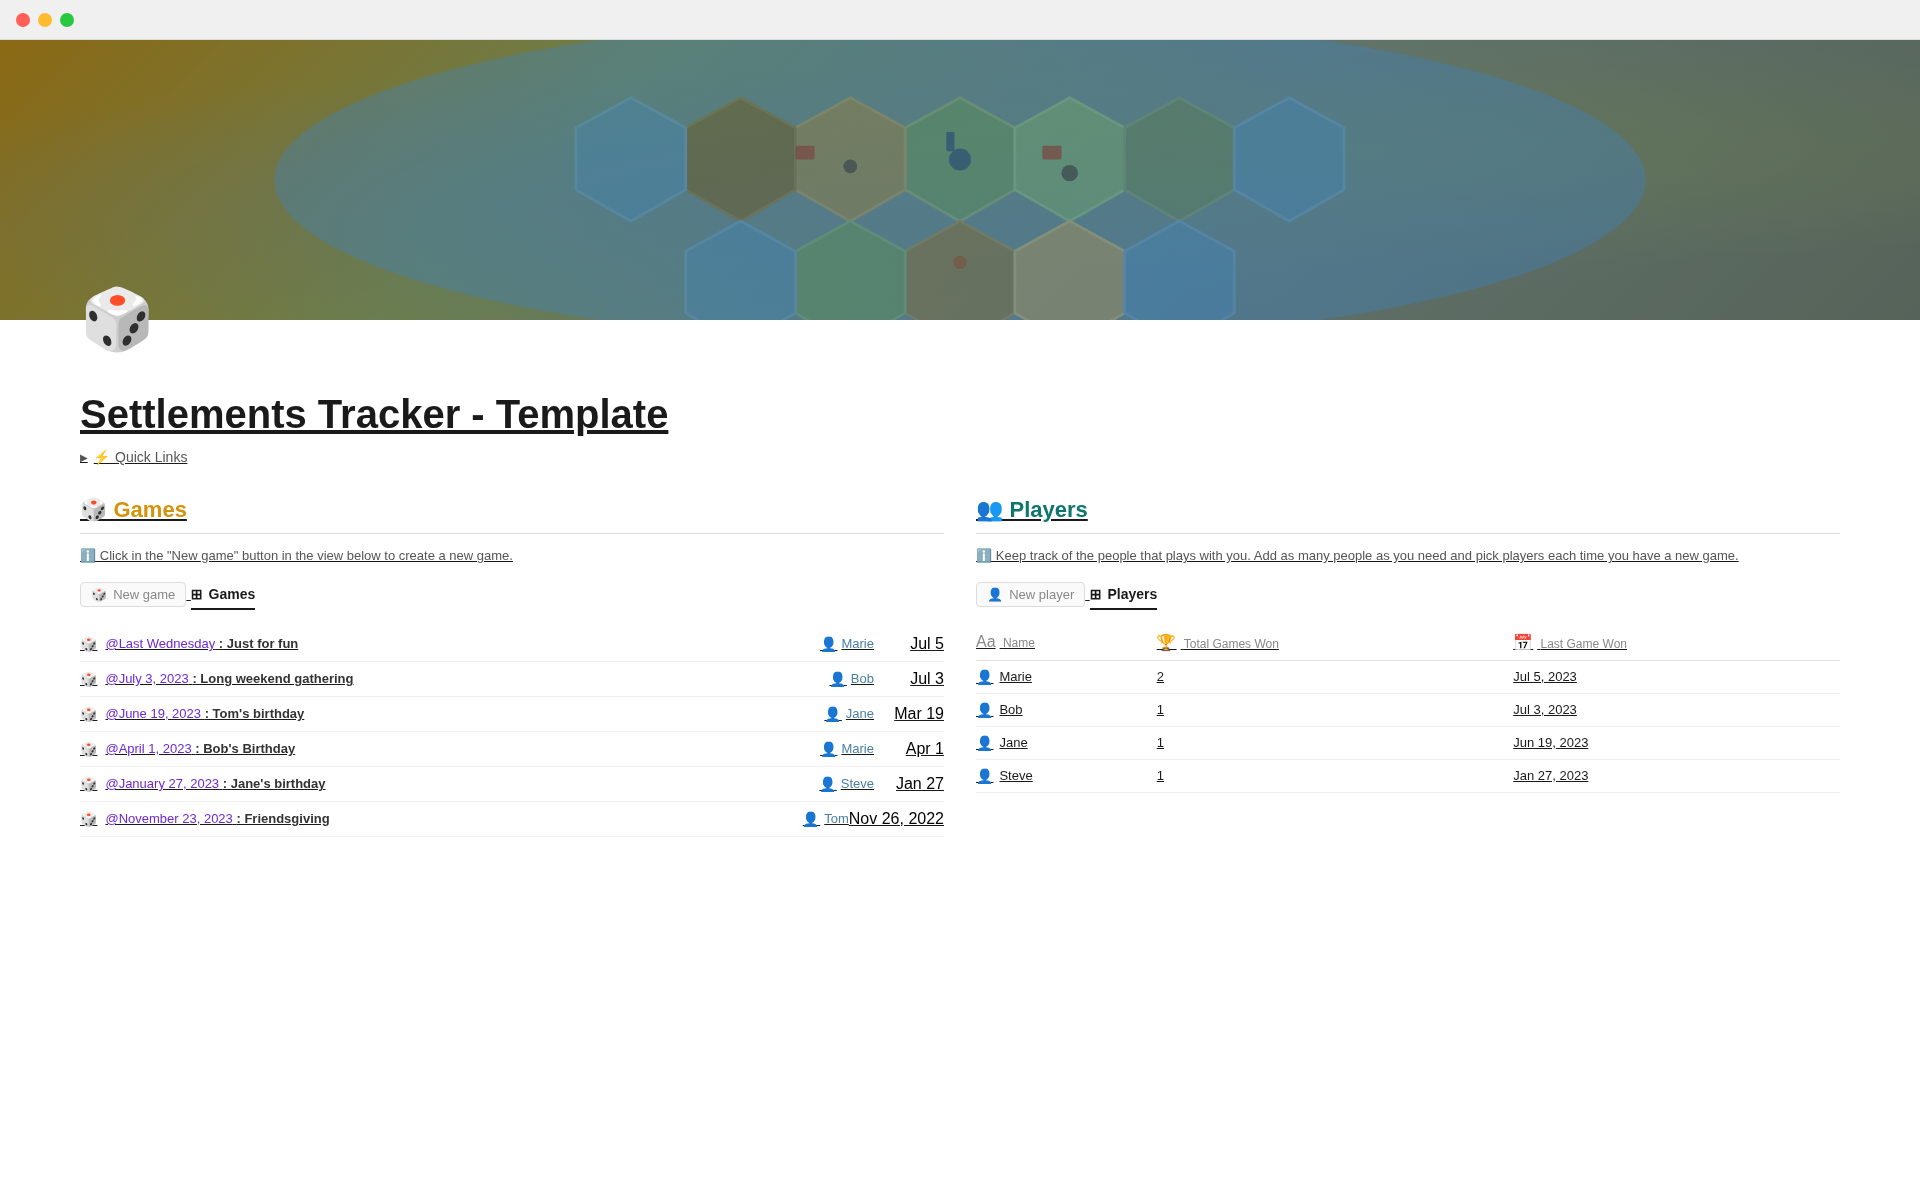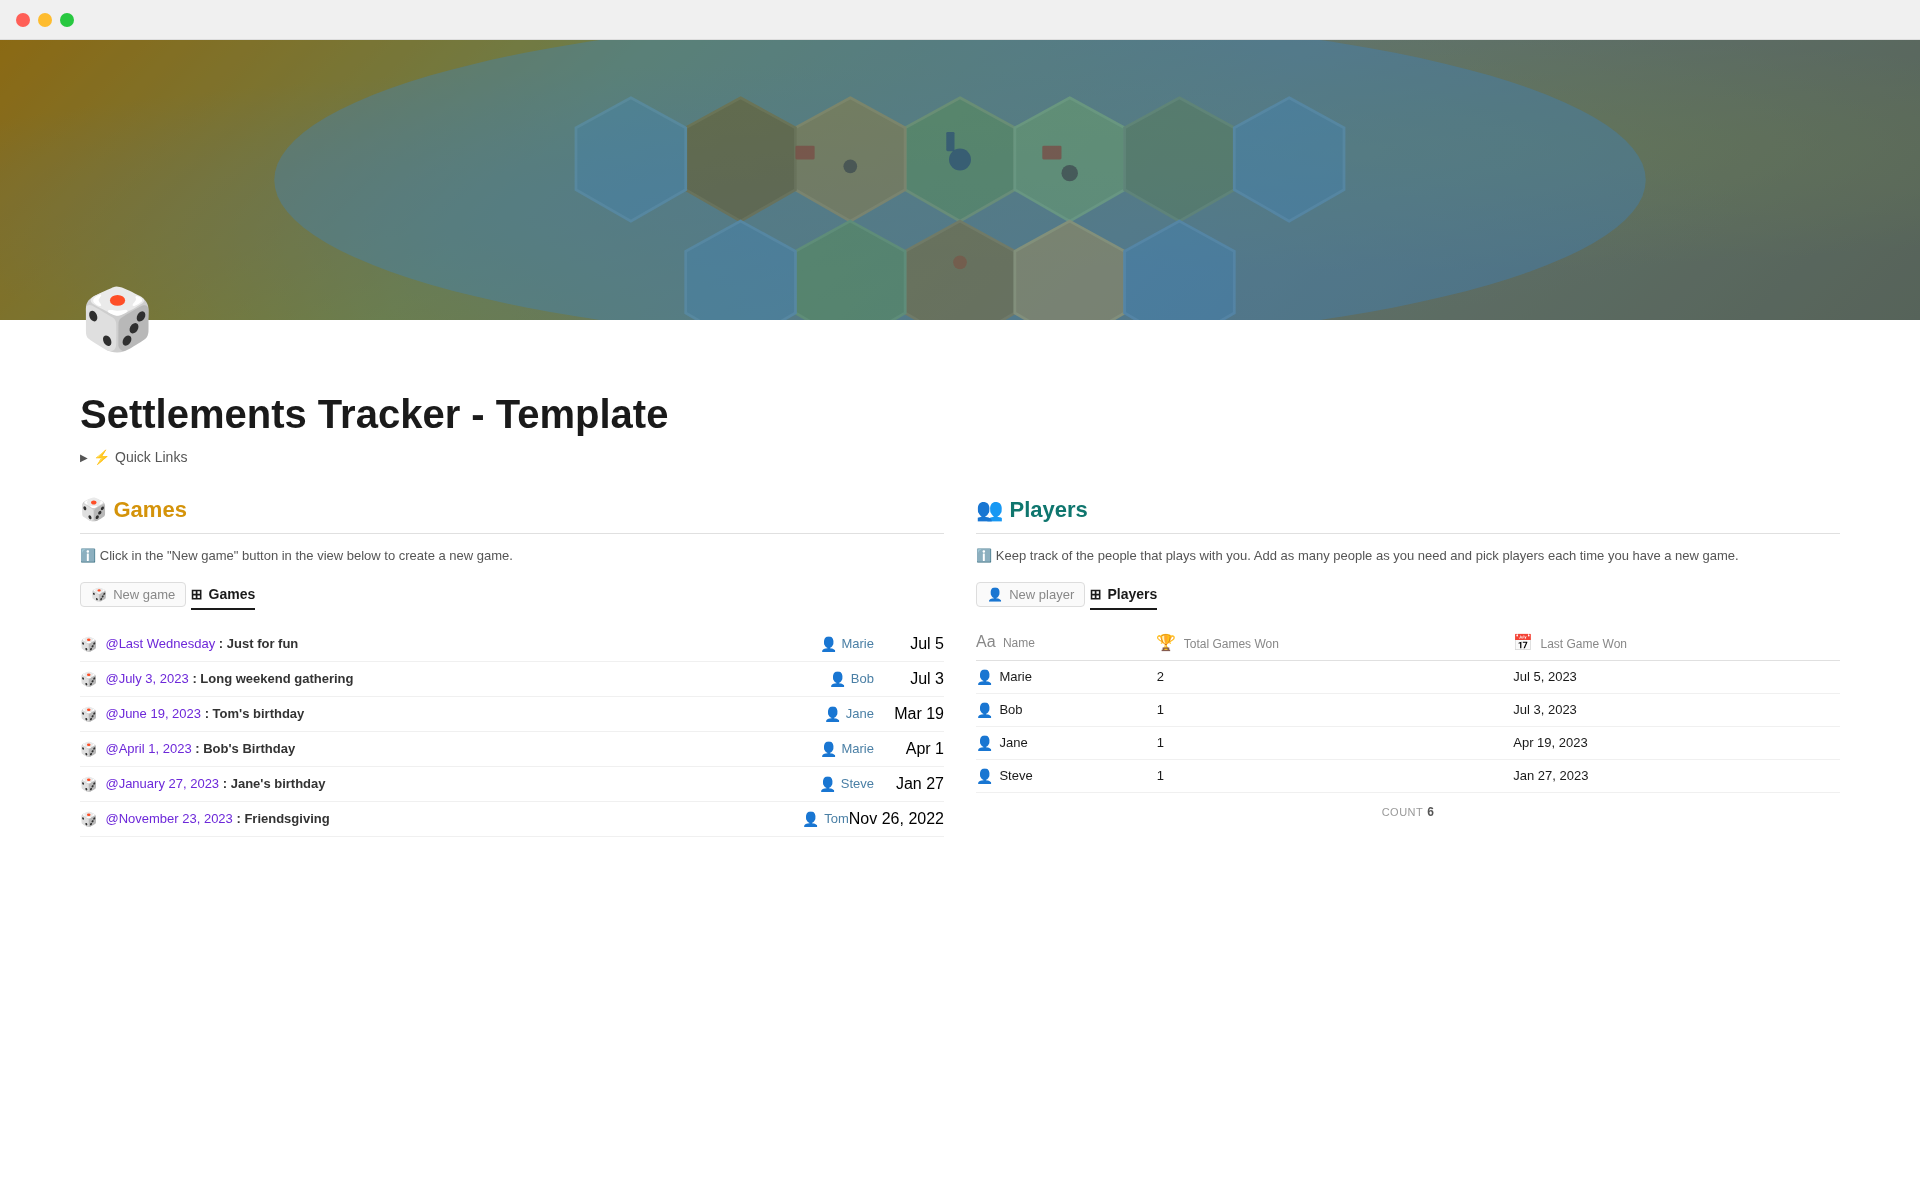--- a/index.html
+++ b/index.html
@@ -48,20 +48,21 @@
       margin: -40px 0 0 80px;
       font-size: 60px;
       line-height: 80px;
       position: relative;
       z-index: 10;
     }
 
     
     .main-content {
       padding: 24px 80px 60px 80px;
+      text-decoration: underline;
     }
 
     .page-title {
       font-size: 40px;
       font-weight: 700;
       color: #1a1a1a;
       margin-bottom: 12px;
       margin-top: 8px;
     }
 
@@ -406,36 +407,31 @@
       <td>Jul 3, 2023</td>
     </tr>
             <tr>
       <td>
         <div class="player-name-cell">
           <span class="player-icon">👤</span>
           <span>Jane</span>
         </div>
       </td>
       <td>1</td>
-      <td>Apr 19, 2023</td>
+      <td>Jun 19, 2023</td>
     </tr>
             <tr>
       <td>
         <div class="player-name-cell">
           <span class="player-icon">👤</span>
           <span>Steve</span>
         </div>
       </td>
       <td>1</td>
       <td>Jan 27, 2023</td>
     </tr>
           </tbody>
       </table>
 
-      <div class="count-footer">
-        <span class="count-label">COUNT</span>
-        <span> </span>
-        <span class="count-num">6</span>
-      </div>
     </div>
 
   </div>
 </div>
 
 </body></html>

